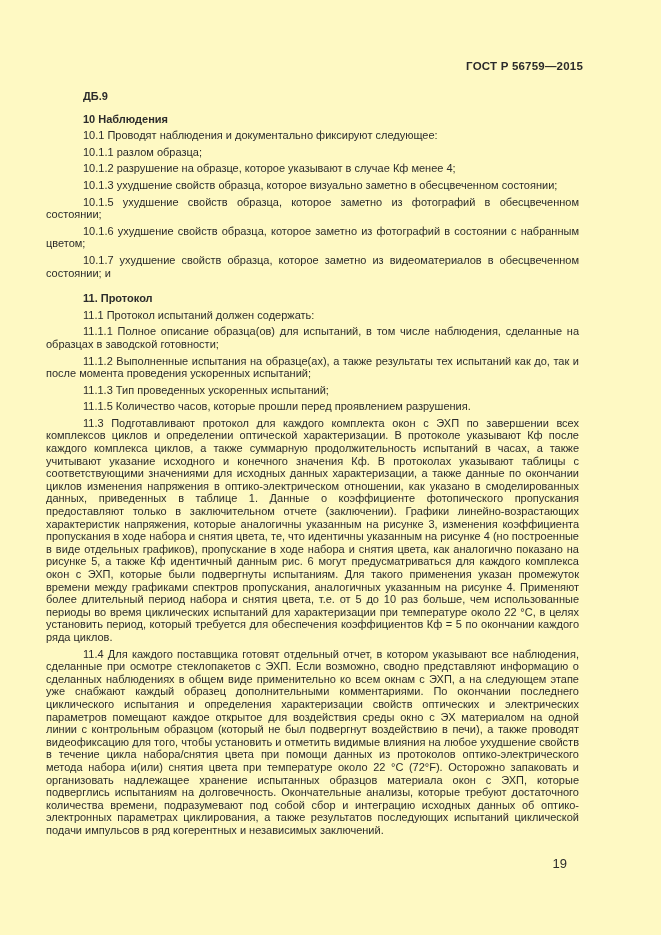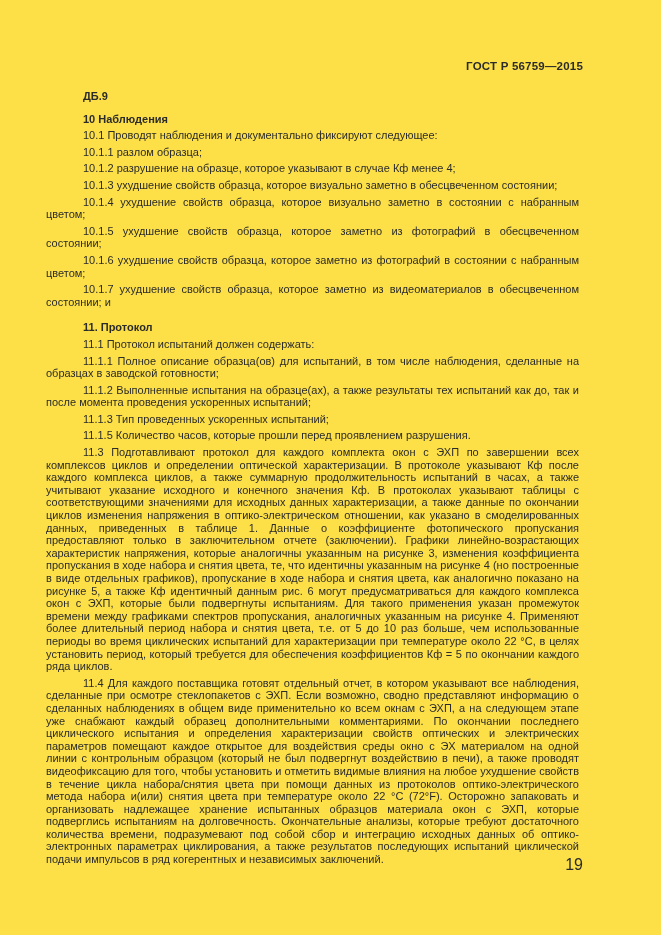--- a/index.html
+++ b/index.html
@@ -4,21 +4,21 @@
 <style>
   html, body {
     margin: 0;
     padding: 0;
     background: #ffffff;
   }
   .page {
     position: relative;
     width: 661px;
     height: 935px;
-    background: #fde047;
+    background: #fef9c3;
     font-family: "Liberation Sans", sans-serif;
     color: #2b2b2b;
     overflow: hidden;
   }
   .doc-header {
     position: absolute;
     top: 60px;
     left: 42px;
     width: 541px;
     text-align: right;
@@ -38,41 +38,40 @@
   .content p {
     margin: 4px;
     text-indent: 37px;
   }
   .bold { font-weight: bold; }
   .sp-md { margin-top: 10px !important; }
   .sp-lg { margin-top: 13px !important; }
   .page-number {
     position: absolute;
     top: 856px;
-    left: 42px;
+    left: 26px;
     width: 541px;
     text-align: right;
-    font-size: 16px;
+    font-size: 13px;
   }
 </style>
 </head>
 <body>
 
 <div class="page">
 
   <div class="doc-header">ГОСТ Р 56759—2015</div>
 
   <div class="content">
     <p class="bold">ДБ.9</p>
     <p class="bold sp-md">10 Наблюдения</p>
     <p>10.1 Проводят наблюдения и документально фиксируют следующее:</p>
     <p>10.1.1 разлом образца;</p>
     <p>10.1.2 разрушение на образце, которое указывают в случае Кф менее 4;</p>
     <p>10.1.3 ухудшение свойств образца, которое визуально заметно в обесцвеченном состоянии;</p>
-    <p>10.1.4 ухудшение свойств образца, которое визуально заметно в состоянии с набранным цветом;</p>
     <p>10.1.5 ухудшение свойств образца, которое заметно из фотографий в обесцвеченном состоянии;</p>
     <p>10.1.6 ухудшение свойств образца, которое заметно из фотографий в состоянии с набранным цветом;</p>
     <p>10.1.7 ухудшение свойств образца, которое заметно из видеоматериалов в обесцвеченном состоянии; и</p>
     <p class="bold sp-lg">11. Протокол</p>
     <p>11.1 Протокол испытаний должен содержать:</p>
     <p>11.1.1 Полное описание образца(ов) для испытаний, в том числе наблюдения, сделанные на образцах в заводской готовности;</p>
     <p>11.1.2 Выполненные испытания на образце(ах), а также результаты тех испытаний как до, так и после момента проведения ускоренных испытаний;</p>
     <p>11.1.3 Тип проведенных ускоренных испытаний;</p>
     <p>11.1.5 Количество часов, которые прошли перед проявлением разрушения.</p>
     <p>11.3 Подготавливают протокол для каждого комплекта окон с ЭХП по завершении всех комплексов циклов и определении оптической характеризации. В протоколе указывают Кф после каждого комплекса циклов, а также суммарную продолжительность испытаний в часах, а также учитывают указание исходного и конечного значения Кф. В протоколах указывают таблицы с соответствующими значениями для исходных данных характеризации, а также данные по окончании циклов изменения напряжения в оптико-электрическом отношении, как указано в смоделированных данных, приведенных в таблице 1. Данные о коэффициенте фотопического пропускания предоставляют только в заключительном отчете (заключении). Графики линейно-возрастающих характеристик напряжения, которые аналогичны указанным на рисунке 3, изменения коэффициента пропускания в ходе набора и снятия цвета, те, что идентичны указанным на рисунке 4 (но построенные в виде отдельных графиков), пропускание в ходе набора и снятия цвета, как аналогично показано на рисунке 5, а также Кф идентичный данным рис. 6 могут предусматриваться для каждого комплекса окон с ЭХП, которые были подвергнуты испытаниям. Для такого применения указан промежуток времени между графиками спектров пропускания, аналогичных указанным на рисунке 4. Применяют более длительный период набора и снятия цвета, т.е. от 5 до 10 раз больше, чем использованные периоды во время циклических испытаний для характеризации при температуре около 22 °С, в целях установить период, который требуется для обеспечения коэффициентов Кф = 5 по окончании каждого ряда циклов.</p>

